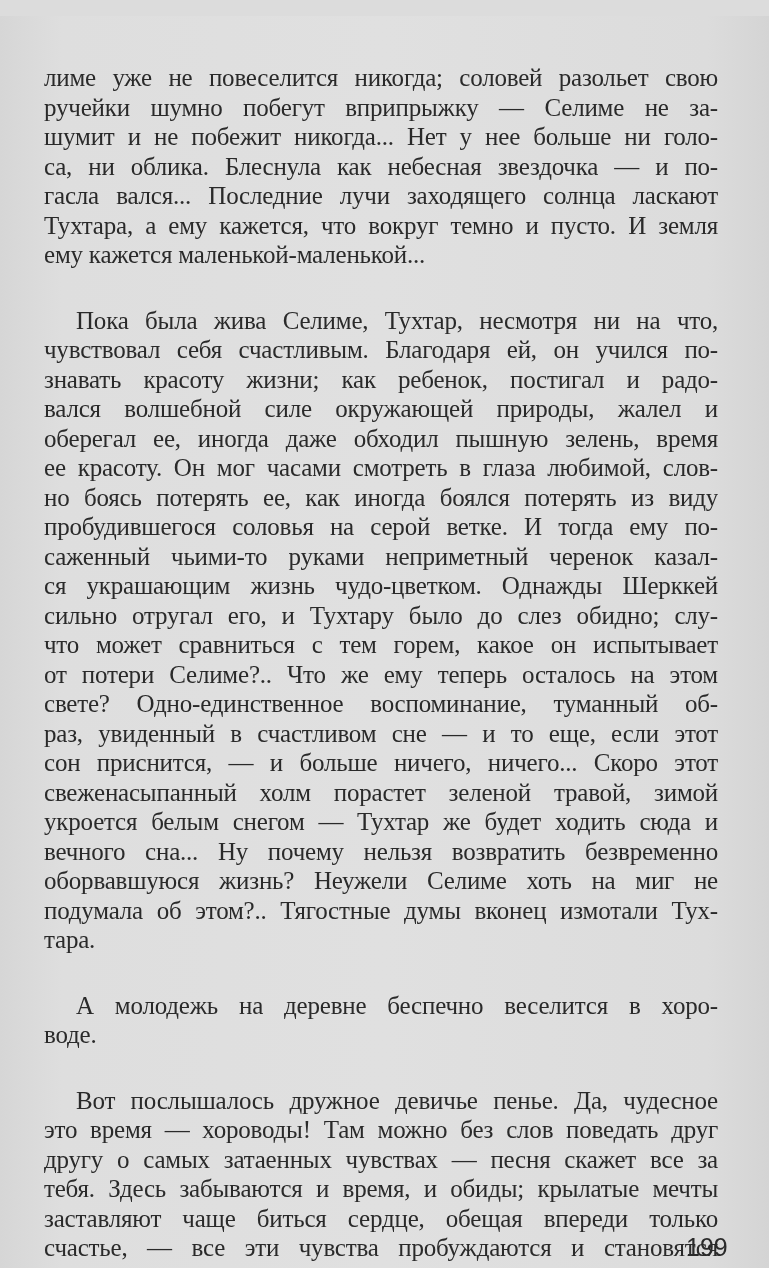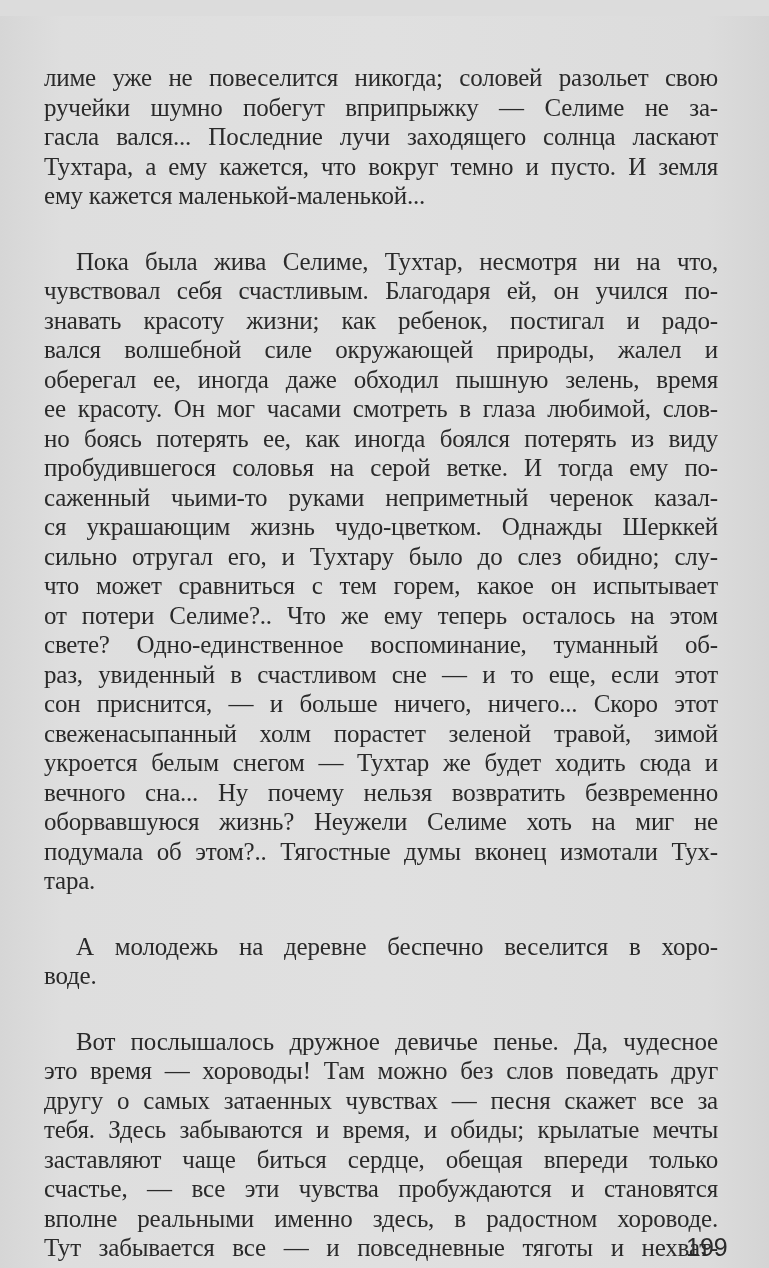--- a/index.html
+++ b/index.html
@@ -55,20 +55,22 @@
       color: #2a2a2a;
     }
   </style>
 </head>
 <body>
 
 <div class="page">
   <div class="text-block" id="text-block">
       <span class="line">лиме уже не повеселится никогда; соловей разольет свою</span>
       <span class="line">ручейки шумно побегут вприпрыжку — Селиме не за-</span>
+      <span class="line">шумит и не побежит никогда... Нет у нее больше ни голо-</span>
+      <span class="line">са, ни облика. Блеснула как небесная звездочка — и по-</span>
       <span class="line">гасла вался... Последние лучи заходящего солнца ласкают</span>
       <span class="line">Тухтара, а ему кажется, что вокруг темно и пусто. И земля</span>
       <span class="line last">ему кажется маленькой-маленькой...</span>
       <span class="line indent">Пока была жива Селиме, Тухтар, несмотря ни на что,</span>
       <span class="line">чувствовал себя счастливым. Благодаря ей, он учился по-</span>
       <span class="line">знавать красоту жизни; как ребенок, постигал и радо-</span>
       <span class="line">вался волшебной силе окружающей природы, жалел и</span>
       <span class="line">оберегал ее, иногда даже обходил пышную зелень, время</span>
       <span class="line">ее красоту. Он мог часами смотреть в глаза любимой, слов-</span>
       <span class="line">но боясь потерять ее, как иногда боялся потерять из виду</span>

